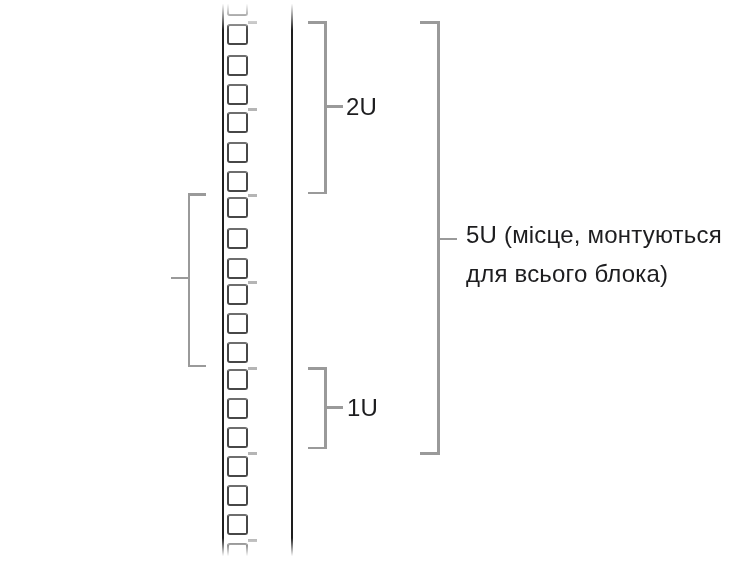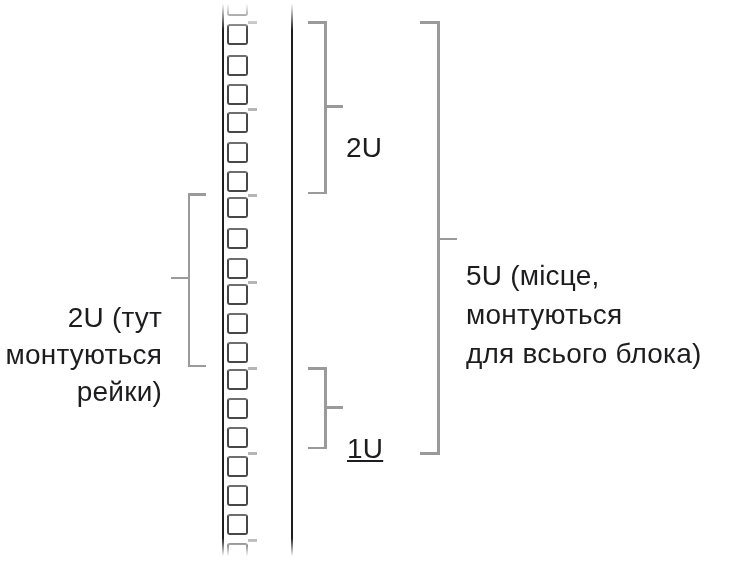--- a/index.html
+++ b/index.html
@@ -17,26 +17,26 @@
   #rail-line-left{left:222px;}
   #rail-line-right{left:291px;}
   .hole{
     position:absolute; left:227px; width:21px; height:21px;
     box-sizing:border-box; border:2px solid var(--hole);
     border-top-color:#6e6e6e; border-radius:3px; background:var(--bg);
   }
   .u-mark{position:absolute; left:248px; width:9px; height:2.5px; background:var(--umark);}
   .seg{position:absolute; background:var(--bracket);}
   .label{
-    position:absolute; font-size:28px; letter-spacing:0.2px;
-    white-space:pre-line; color:var(--text);margin-top:41px;
+    position:absolute; font-size:24px; letter-spacing:0.2px;
+    white-space:pre-line; color:var(--text);
   }
   #label-rail-mount{right:588px; top:258px; line-height:37px; text-align:right;}
   #label-2u{left:346px; top:88px; line-height:38px;}
-  #label-1u{left:347px; top:389px; line-height:38px;text-decoration:underline;}
+  #label-1u{left:347px; top:389px; line-height:38px;}
   #label-5u{left:466px; top:215px; line-height:39px;}
   .fade{position:absolute; left:205px; width:100px; pointer-events:none;}
   #fade-top{top:0; height:30px; background:linear-gradient(to bottom,#ffffff 12%,rgba(255,255,255,0));}
   #fade-bottom{top:538px; height:26px; background:linear-gradient(to top,#ffffff 30%,rgba(255,255,255,0));}
 </style>
 </head>
 <body>
 
 <div id="stage">
 
@@ -92,23 +92,20 @@
       <div class="seg" style="left: 307.5px; top: 446.5px; width: 19px; height: 2.5px;"></div>
       <div class="seg" style="left: 326.5px; top: 406px; width: 16.5px; height: 2.5px;"></div>
     </div>
   <div id="bracket-5u">
       <div class="seg" style="left: 437px; top: 21px; width: 2.5px; height: 433.5px;"></div>
       <div class="seg" style="left: 420px; top: 21px; width: 19.5px; height: 2.5px;"></div>
       <div class="seg" style="left: 420px; top: 452px; width: 19.5px; height: 2.5px;"></div>
       <div class="seg" style="left: 439.5px; top: 237.5px; width: 17px; height: 2.5px;"></div>
     </div>
 
-  <div class="label" id="label-rail-mount">2U (тут
-монтуються
-рейки)</div>
   <div class="label" id="label-2u">2U</div>
   <div class="label" id="label-1u">1U</div>
   <div class="label" id="label-5u">5U (місце, монтуються
 для всього блока)</div>
 
   <div class="fade" id="fade-top"></div>
   <div class="fade" id="fade-bottom"></div>
 </div>
 
 </body></html>

